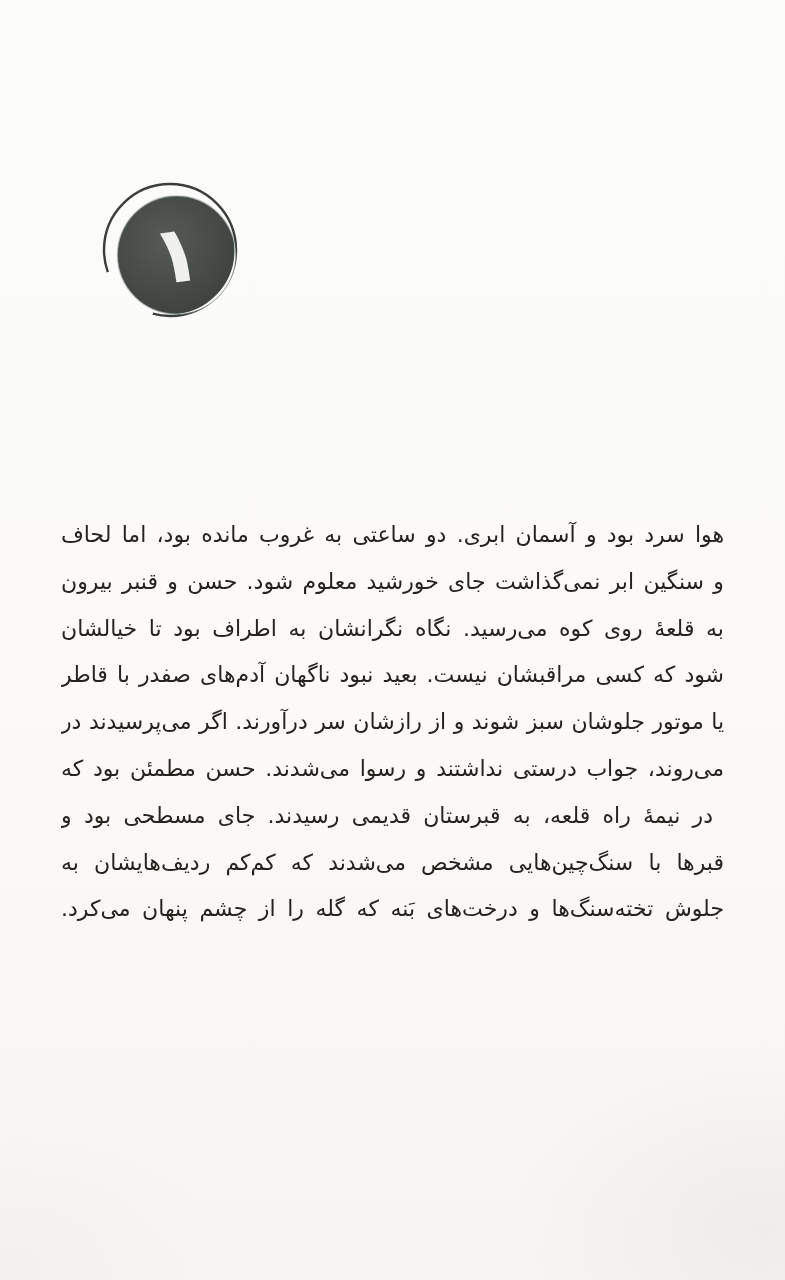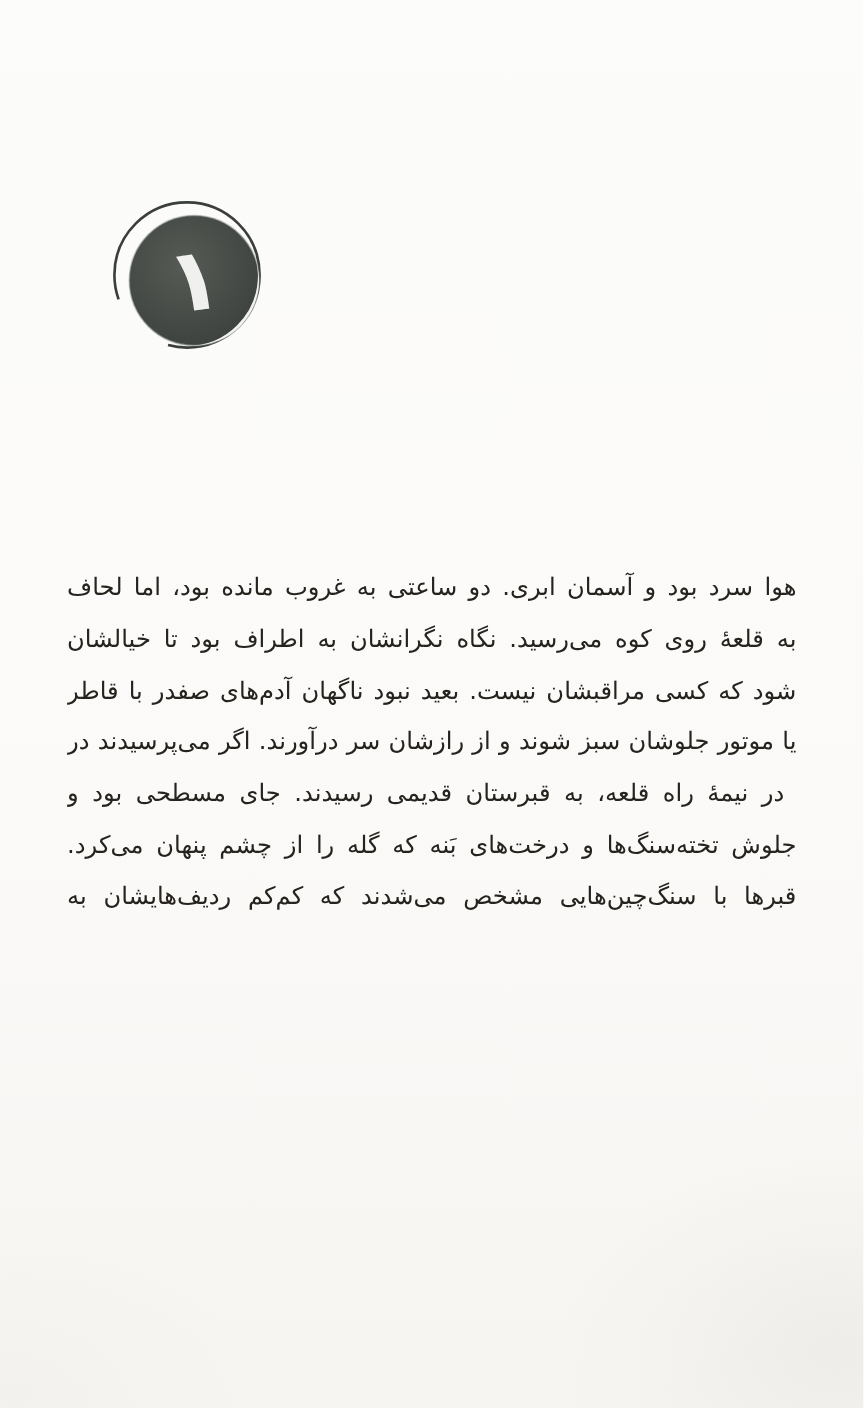--- a/index.html
+++ b/index.html
@@ -78,24 +78,26 @@
       <g clip-path="url(#diskClip)">
         <circle cx="75" cy="75" r="66" fill="none" style="stroke:var(--ring-light,#f2f3f1)" stroke-width="3" stroke-dasharray="121 63.4 231"></circle>
       </g>
     </svg>
     <div class="num">۱</div>
   </div>
 
   <main class="text">
       <div class="para">
         <div class="line">هوا سرد بود و آسمان ابری. دو ساعتی به غروب مانده بود، اما لحاف سیاه</div>
+        <div class="line">و سنگین ابر نمی‌گذاشت جای خورشید معلوم شود. حسن و قنبر بیرون</div>
         <div class="line">به قلعۀ روی کوه می‌رسید. نگاه نگرانشان به اطراف بود تا خیالشان راحت</div>
         <div class="line">شود که کسی مراقبشان نیست. بعید نبود ناگهان آدم‌های صفدر با قاطر</div>
         <div class="line">یا موتور جلوشان سبز شوند و از رازشان سر درآورند. اگر می‌پرسیدند در آن</div>
+        <div class="line">می‌روند، جواب درستی نداشتند و رسوا می‌شدند. حسن مطمئن بود که</div>
       </div>
       <div class="para">
         <div class="line indent">در نیمۀ راه قلعه، به قبرستان قدیمی رسیدند. جای مسطحی بود و</div>
+        <div class="line">قبرها با سنگ‌چین‌هایی مشخص می‌شدند که کم‌کم ردیف‌هایشان به</div>
         <div class="line">جلوش تخته‌سنگ‌ها و درخت‌های بَنه که گله را از چشم پنهان می‌کرد.</div>
-        <div class="line">قبرها با سنگ‌چین‌هایی مشخص می‌شدند که کم‌کم ردیف‌هایشان به</div>
       </div>
     </main>
 
 </div>
 
 </body></html>

